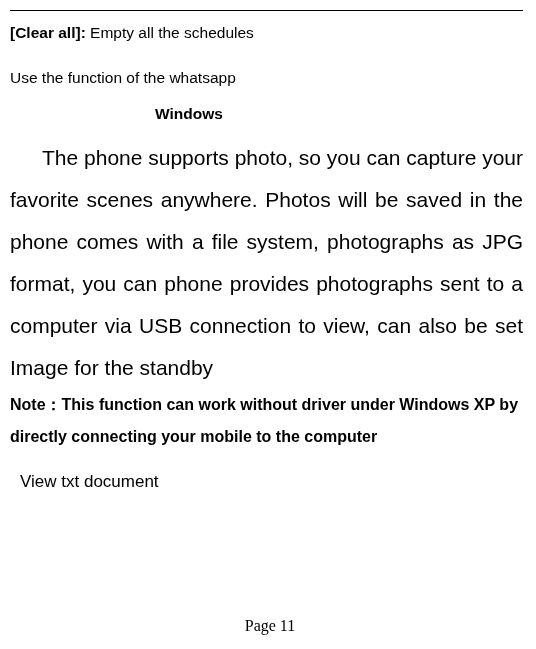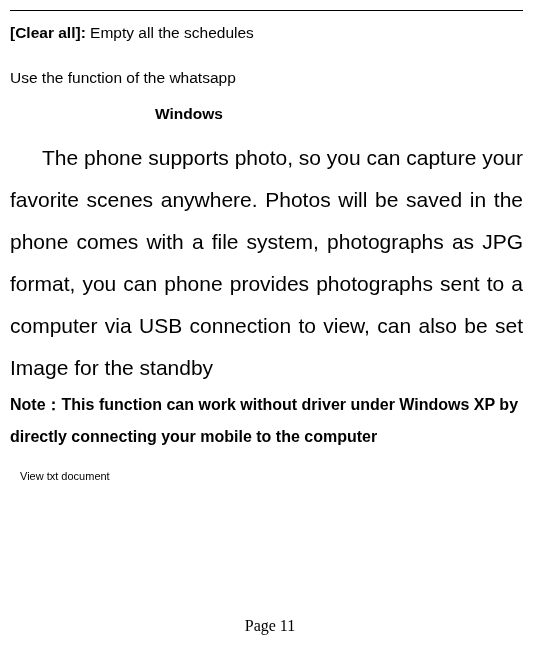--- a/index.html
+++ b/index.html
@@ -55,21 +55,21 @@
     }
     .indent {
       text-indent: 32px;
     }
     .note-text {
       font-size: 16px;
       font-weight: bold;
       line-height: 2;
     }
     .view-txt {
-      font-size: 11px;
+      font-size: 17px;
       line-height: 2;
       margin-left: 10px;
       margin-top: 12px;
     }
     .page-number {
       font-family: "Times New Roman", Times, serif;
       font-size: 16px;
       text-align: center;
       position: absolute;
       bottom: 14px;

